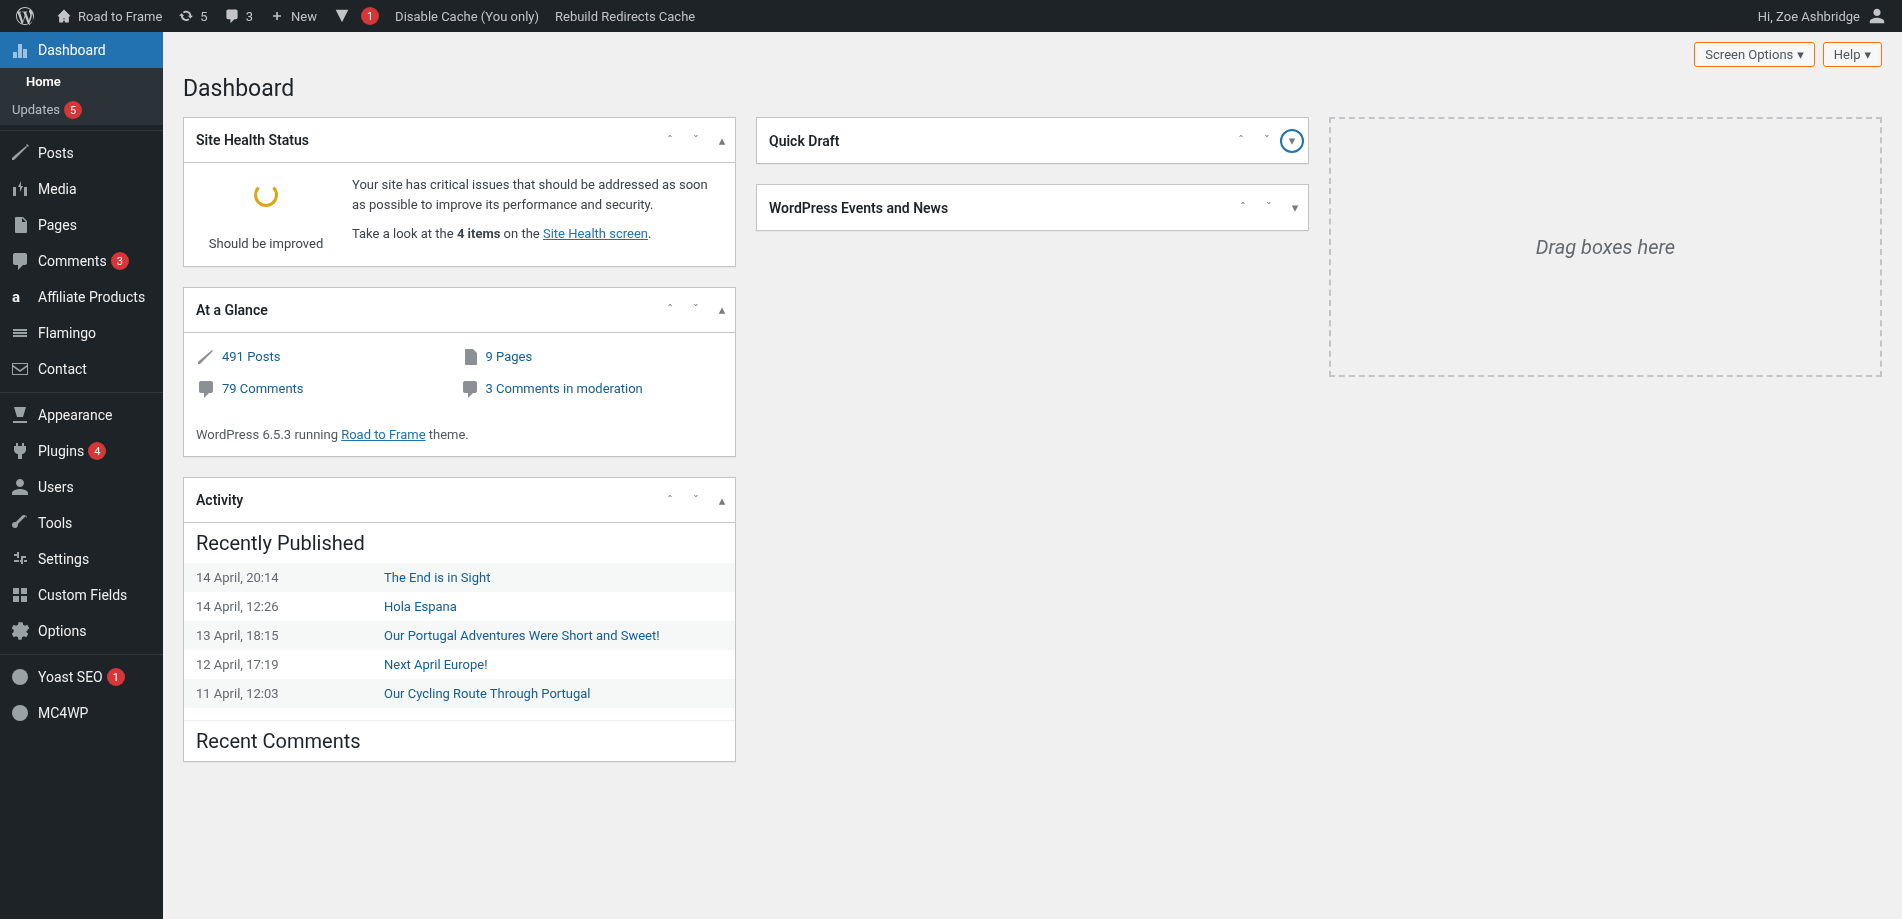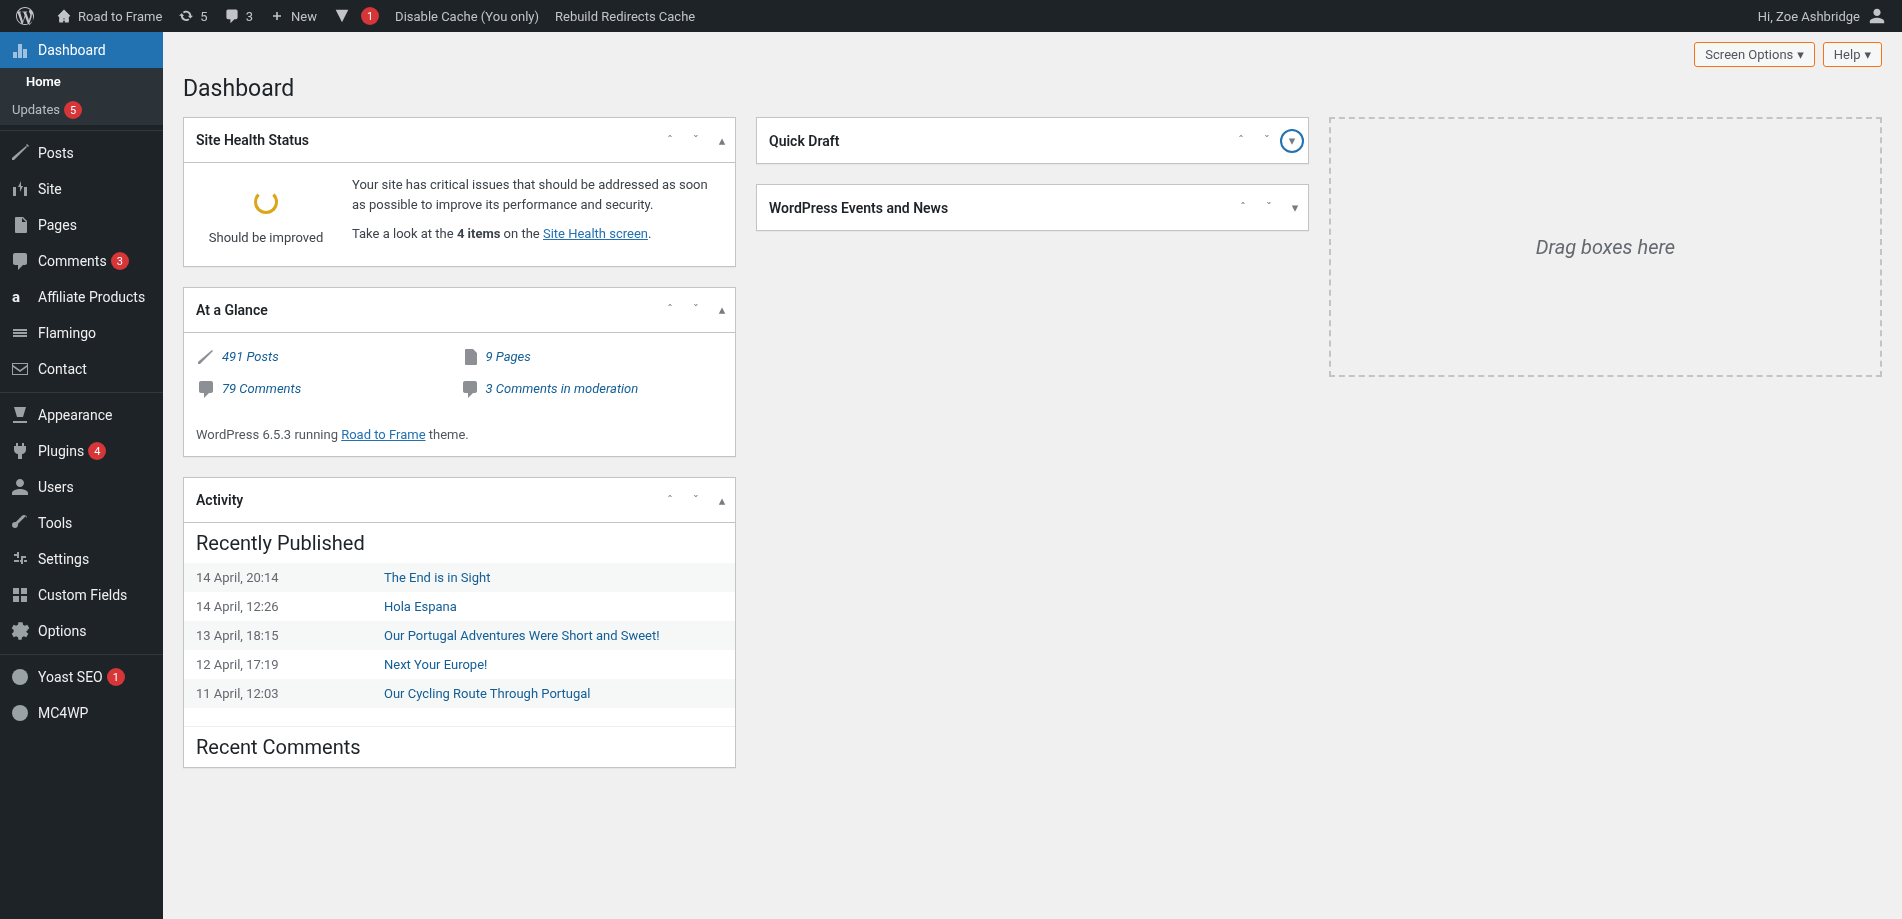--- a/index.html
+++ b/index.html
@@ -35,31 +35,31 @@
 
 .postbox { background: #fff; border: 1px solid #c3c4c7; box-shadow: 0 1px 1px rgba(0,0,0,0.04); }
 .postbox-header { display: flex; align-items: center; justify-content: space-between; border-bottom: 1px solid #c3c4c7; padding: 0 0 0 12px; height: 45px; }
 .postbox-header h2 { font-size: 14px; font-weight: 600; color: #1d2327; }
 .postbox-controls { display: flex; }
 .pb-ctrl { width: 26px; height: 36px; display: flex; align-items: center; justify-content: center; cursor: pointer; color: #787c82; }
 .pb-ctrl.focus { outline: 2px solid #2271b1; border-radius: 50%; width: 20px; height: 20px; margin: 8px 6px 8px 2px; }
 .postbox-inside { padding: 12px; font-size: 13px; line-height: 1.5; }
 
 .health-flex { display: flex; gap: 16px; }
-.health-indicator { width: 140px; display: flex; flex-direction: column; align-items: center; justify-content: center; gap: 14px; padding-top: 8px; }
+.health-indicator { width: 140px; display: flex; flex-direction: column; align-items: center; justify-content: space-between; gap: 14px; padding-top: 8px; }
 .spinner { width: 24px; height: 24px; border: 3px solid #dba617; border-top-color: transparent; border-radius: 50%; animation: spin 1s linear infinite; }
 @keyframes spin { to { transform: rotate(360deg); } }
 .health-text { flex: 1; color: #3c434a; }
 .health-text p { margin-bottom: 10px; }
 
 a { color: #2271b1; text-decoration: underline; cursor: pointer; }
 .link { color: #135e96; text-decoration: none; }
 
 .glance-list { display: flex; flex-wrap: wrap; }
-.glance-item { width: 50%; padding: 6px 0; display: flex; align-items: center; gap: 6px; font-style: italic; }
+.glance-item { width: 50%; padding: 6px 0; display: flex; align-items: center; gap: 6px; }
 .glance-item svg { width: 20px; height: 20px; fill: #8c8f94; }
 .glance-item .link { color: #135e96; }
 .wp-version { margin-top: 8px; padding-top: 12px; color: #50575e; }
 
 .activity-block h3 { font-size: 20px; font-weight: 400; padding: 8px 12px; color: #1d2327; }
 .activity-list { }
 .activity-row { display: flex; padding: 7px 12px; }
 .activity-row:nth-child(odd) { background: #f6f7f7; }
 .activity-date { width: 188px; color: #646970; font-size: 13px; }
 .activity-title { flex: 1; }
@@ -142,21 +142,21 @@
     <div class="menu-item">
         <svg viewBox="0 0 20 20">
           <path d="M16 3l1 1-12 12-1 1H2v-2l1-1L16 3zm1-2l2 2-1 1-2-2 1-1z"></path>
         </svg>
         <span>Posts</span>
       </div>
     <div class="menu-item">
         <svg viewBox="0 0 20 20">
           <path d="M11 2l-3 6h2v5l3-6h-2V2zM3 8h3v9H3V8zm11 0h3v9h-3V8z"></path>
         </svg>
-        <span>Site</span>
+        <span>Media</span>
       </div>
     <div class="menu-item">
         <svg viewBox="0 0 20 20">
           <path d="M6 2h7l4 4v11c0 .5-.5 1-1 1H6c-.5 0-1-.5-1-1V3c0-.5.5-1 1-1zm6 1v4h4l-4-4z"></path>
         </svg>
         <span>Pages</span>
       </div>
     <div class="menu-item">
         <svg viewBox="0 0 20 20">
           <path d="M5 2h10c1.1 0 2 .9 2 2v8c0 1.1-.9 2-2 2h-2l-5 5v-5H5c-1.1 0-2-.9-2-2V4c0-1.1.9-2 2-2z"></path>
@@ -343,28 +343,28 @@
                 <div class="activity-row">
                   <div class="activity-date">14 April, 12:26</div>
                   <div class="activity-title"><a>Hola Espana</a></div>
                 </div>
                 <div class="activity-row">
                   <div class="activity-date">13 April, 18:15</div>
                   <div class="activity-title"><a>Our Portugal Adventures Were Short and Sweet!</a></div>
                 </div>
                 <div class="activity-row">
                   <div class="activity-date">12 April, 17:19</div>
-                  <div class="activity-title"><a>Next Your Europe!</a></div>
+                  <div class="activity-title"><a>Next April Europe!</a></div>
                 </div>
                 <div class="activity-row">
                   <div class="activity-date">11 April, 12:03</div>
                   <div class="activity-title"><a>Our Cycling Route Through Portugal</a></div>
                 </div>
               </div>
-            <h3 style="border-top:1px solid #eee;margin-top:18px">Recent Comments</h3>
+            <h3 style="border-top:1px solid #eee;margin-top:12px">Recent Comments</h3>
           </div>
         </div>
       </div>
 
       <div class="col">
         <div class="postbox">
           <div class="postbox-header" style="border-bottom:none">
             <h2>Quick Draft</h2>
             <div class="postbox-controls">
               <div class="pb-ctrl">ˆ</div>

